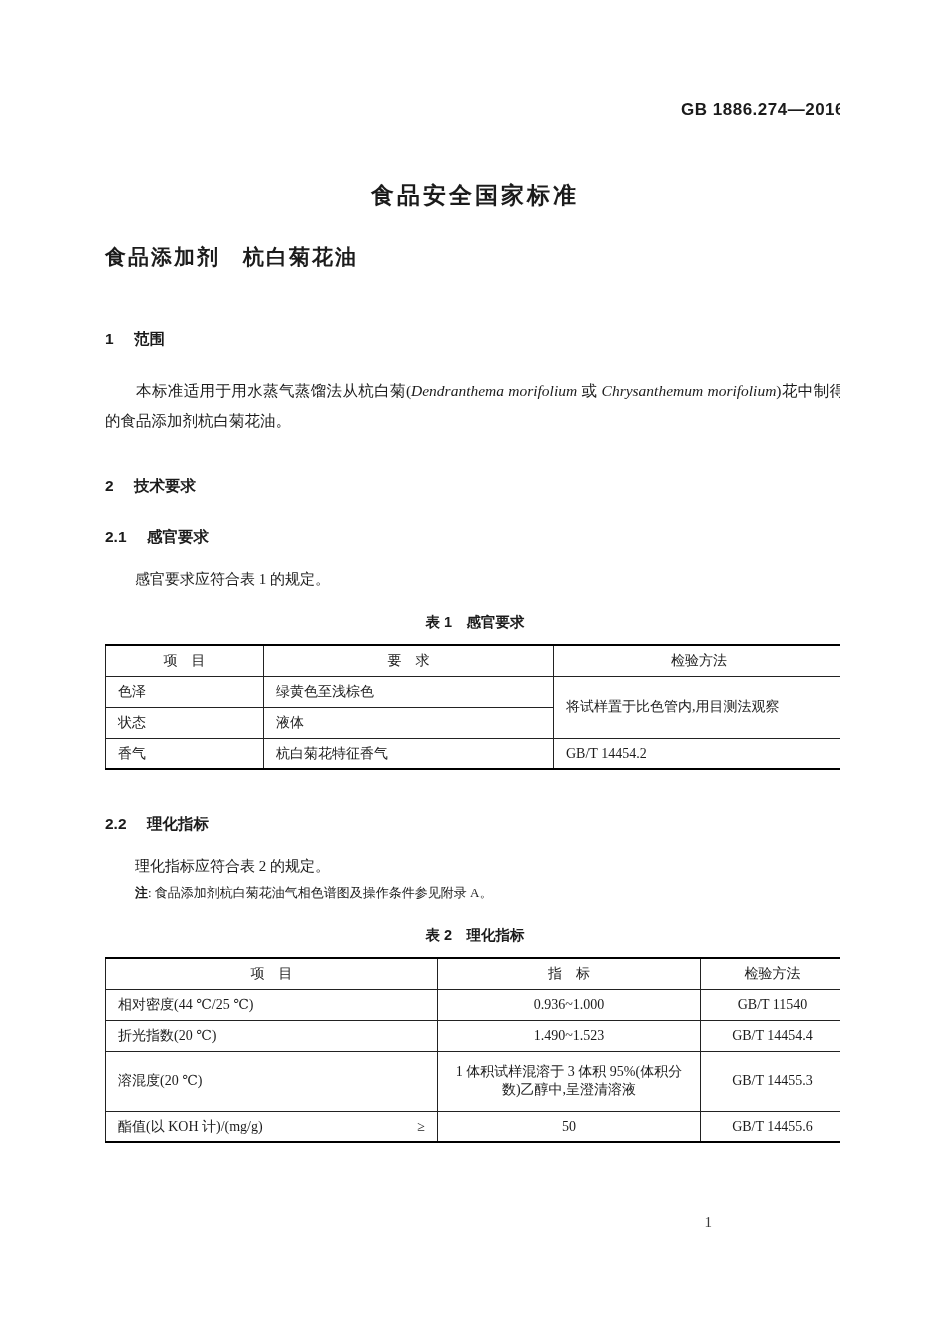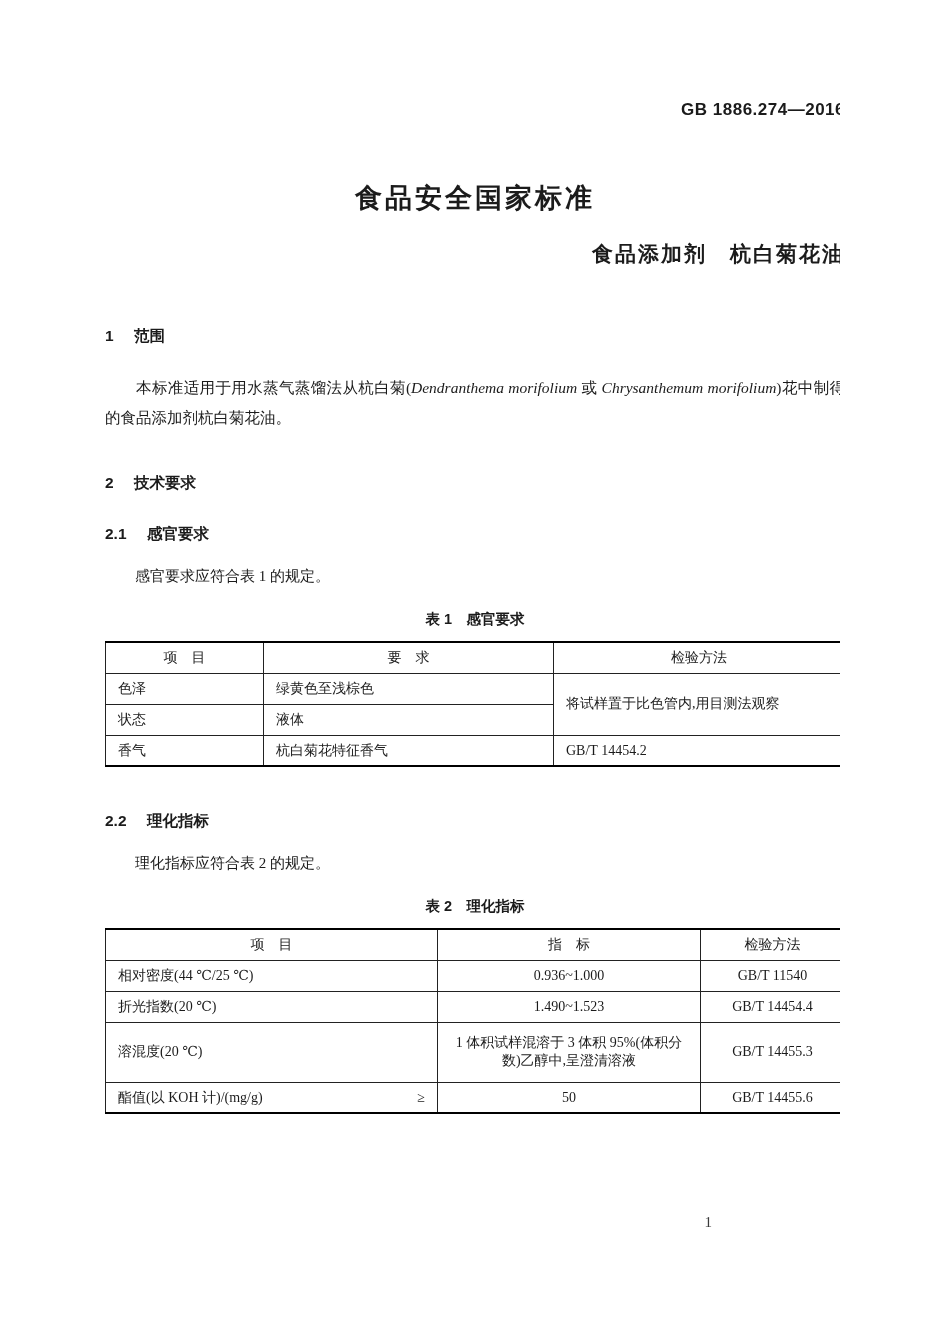--- a/index.html
+++ b/index.html
@@ -20,26 +20,26 @@
     font-weight: bold;
     font-size: 17px;
     letter-spacing: 0.5px;
   }
 
   .title-main {
     margin-top: 60px;
     text-align: center;
     font-family: "Liberation Sans", "DejaVu Sans", sans-serif;
     font-weight: bold;
-    font-size: 27px;
+    font-size: 23px;
     letter-spacing: 3px;
   }
   .title-sub {
-    margin-top: 24px;
-    text-align: right;
+    margin-top: 32px;
+    text-align: left;
     font-family: Liberation Mono, monospace;
     font-weight: bold;
     font-size: 21px;
     letter-spacing: 2px;
   }
 
   .sec-h {
     font-family: "Liberation Sans", "DejaVu Sans", sans-serif;
     font-weight: bold;
     font-size: 15.5px;
@@ -175,20 +175,23 @@
       </tbody>
     </table>
 
     <div class="sec-h h22-gap">
       <span class="num">2.2</span>
       <span class="txt">理化指标</span>
     </div>
 
     <p class="lead-para">理化指标应符合表 2 的规定。</p>
 
+    <div class="note-line">
+      <span class="note-label">注</span><span>: 食品添加剂杭白菊花油气相色谱图及操作条件参见附录 A。</span>
+    </div>
 
     <div class="tbl-caption">表 2　理化指标</div>
 
     <table class="std">
       <colgroup>
         <col style="width:332px">
         <col style="width:263px">
         <col>
       </colgroup>
       <tbody>

